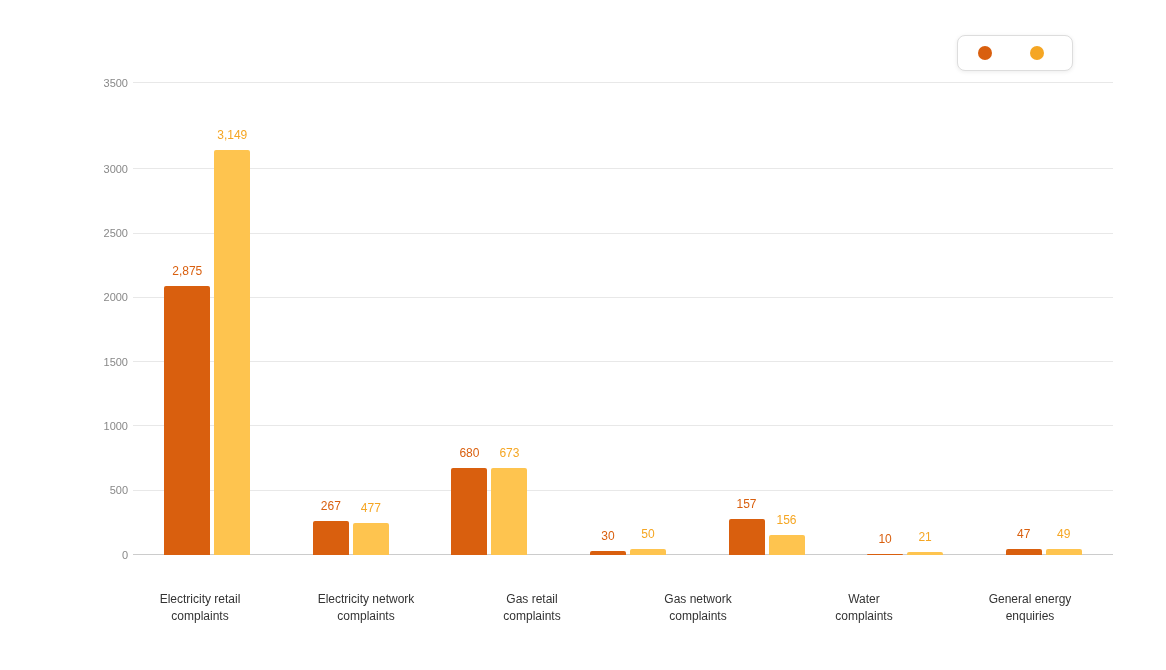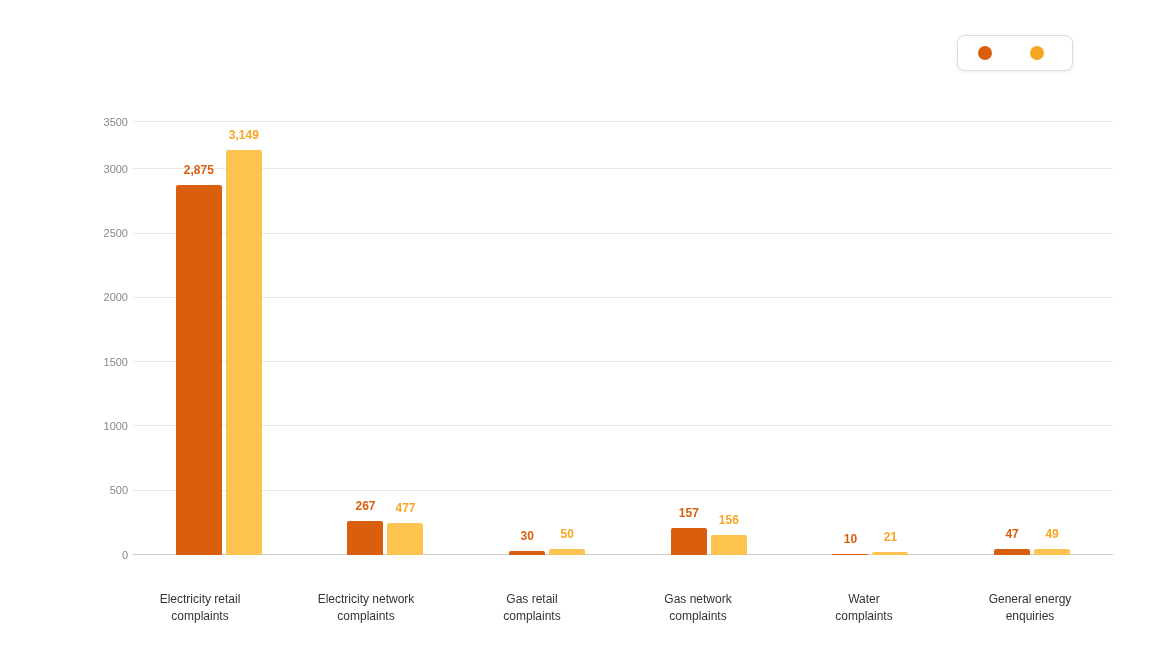--- a/index.html
+++ b/index.html
@@ -101,21 +101,21 @@
       width: 36px;
       position: relative;
       border-radius: 2px 2px 0 0;
     }
     .bar-label {
       position: absolute;
       top: -22px;
       left: 50%;
       transform: translateX(-50%);
       font-size: 12px;
-      font-weight: bold;
+      font-weight: normal;
       white-space: nowrap;
     }
     .bar-oct { background: #d95f0e; }
     .bar-jul { background: #fec44f; }
     .label-oct { color: #d95f0e; }
     .label-jul { color: #f5a623; }
     .x-axis-labels {
       position: absolute;
       bottom: 0;
       left: 24px;
@@ -173,61 +173,71 @@
         </div>
         <div class="grid-line" style="bottom: 257.143px; top: auto; text-align: right;">
           <span class="grid-label">2000</span>
         </div>
         <div class="grid-line" style="bottom: 321.429px; top: auto;">
           <span class="grid-label">2500</span>
         </div>
         <div class="grid-line" style="bottom: 385.714px; top: auto;">
           <span class="grid-label">3000</span>
         </div>
-        <div class="grid-line" style="bottom: 433px; top: auto; margin-top: 39px;">
+        <div class="grid-line" style="bottom: 472px; top: auto; margin-top: 39px;">
           <span class="grid-label">3500</span>
         </div>
       </div>
 
     <div class="axis-line"></div>
 
     <div class="bars-row" id="bars-row">
         <div class="bar-group">
           <div class="bars-pair">
-            <div class="bar bar-oct" style="height: 370px; padding-left: 46px;">
+            <div class="bar bar-oct" style="height: 269px; padding-left: 46px;">
               <span class="bar-label label-oct">2,875</span>
             </div>
             <div class="bar bar-jul" style="height: 405px;">
               <span class="bar-label label-jul">3,149</span>
             </div>
           </div>
         </div>
         <div class="bar-group">
           <div class="bars-pair">
             <div class="bar bar-oct" style="height: 34px;">
               <span class="bar-label label-oct">267</span>
             </div>
             <div class="bar bar-jul" style="height: 32px;">
               <span class="bar-label label-jul">477</span>
             </div>
           </div>
         </div>
         <div class="bar-group">
           <div class="bars-pair">
+            <div class="bar bar-oct" style="height: 87px;">
+              <span class="bar-label label-oct">680</span>
+            </div>
+            <div class="bar bar-jul" style="height: 87px;">
+              <span class="bar-label label-jul">673</span>
+            </div>
+          </div>
+        </div>
+        <div class="bar-group">
+          <div class="bars-pair">
             <div class="bar bar-oct" style="height: 4px;">
               <span class="bar-label label-oct">30</span>
             </div>
             <div class="bar bar-jul" style="height: 6px;">
               <span class="bar-label label-jul">50</span>
             </div>
           </div>
         </div>
         <div class="bar-group">
           <div class="bars-pair">
-            <div class="bar bar-oct" style="height: 27px;">
+            <div class="bar bar-oct" style="height: 36px;">
               <span class="bar-label label-oct">157</span>
             </div>
             <div class="bar bar-jul" style="height: 20px;">
               <span class="bar-label label-jul">156</span>
             </div>
           </div>
         </div>
         <div class="bar-group">
           <div class="bars-pair">
             <div class="bar bar-oct" style="height: 1px;">

